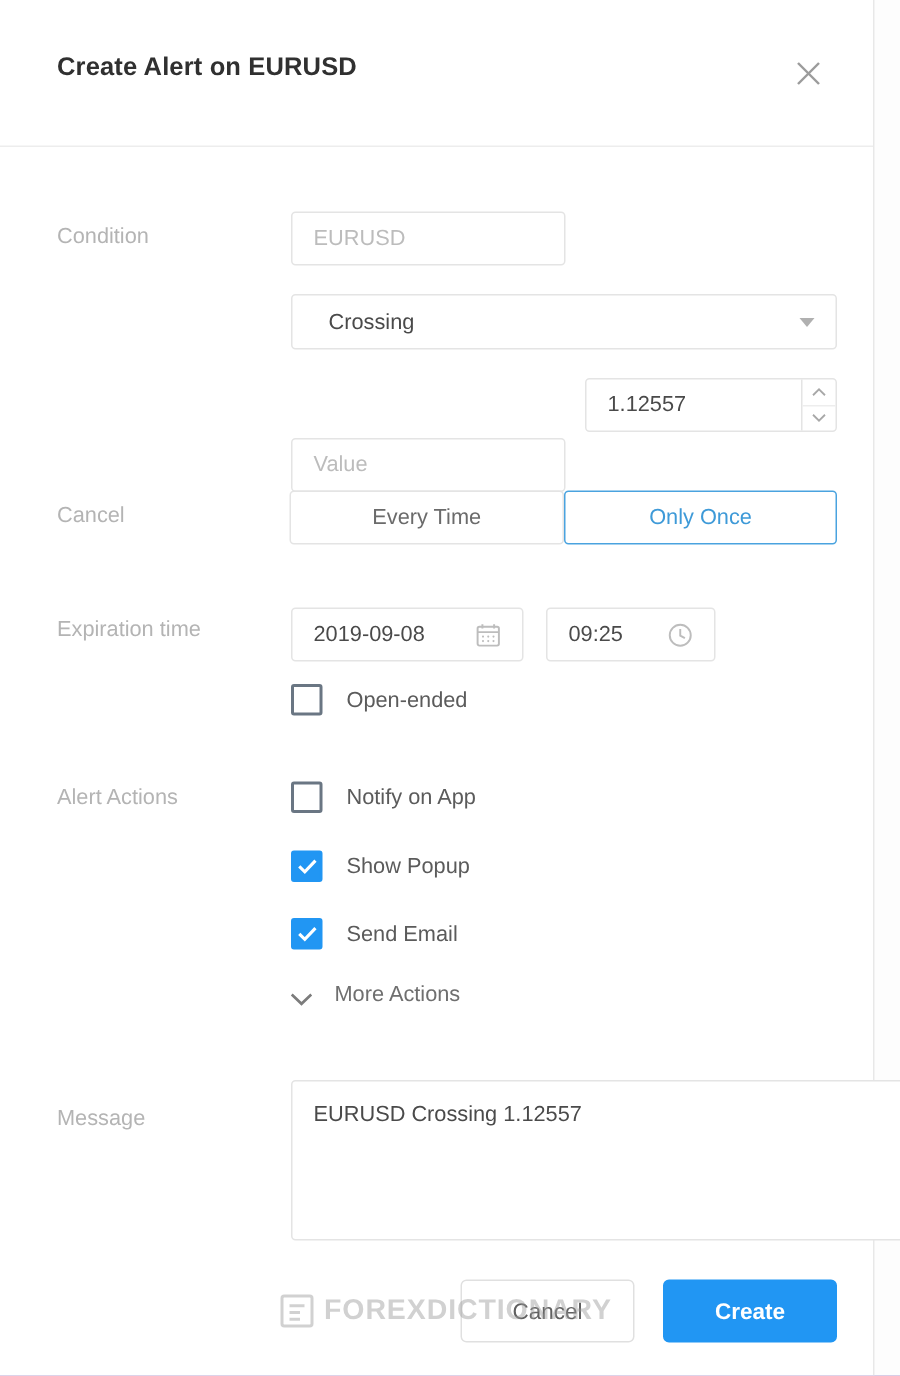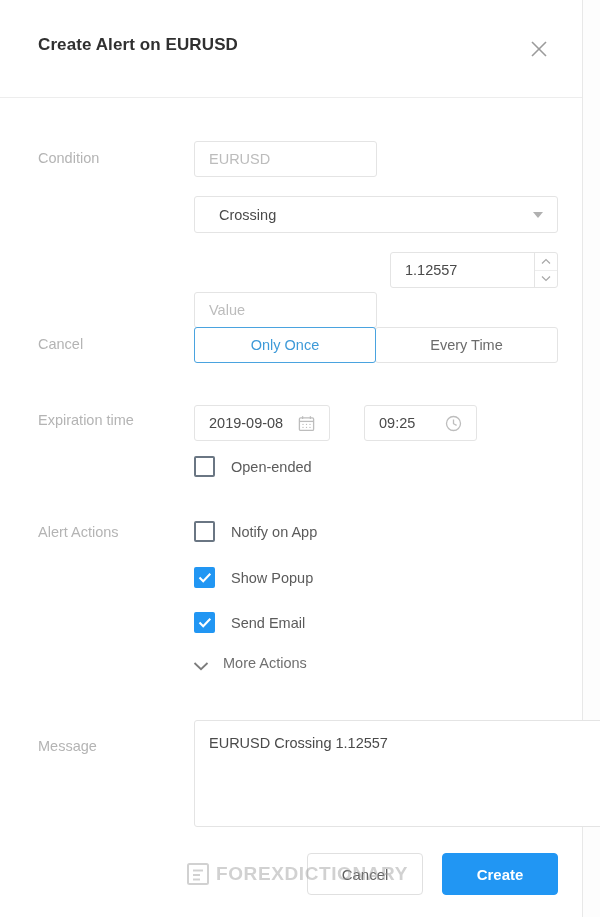--- a/index.html
+++ b/index.html
@@ -309,29 +309,29 @@
             </svg>
           </span>
         </span>
       </div>
     </div>
 
     <div class="row" style="top:0;">
       <div class="row-label" style="top:336px;">Cancel</div>
 
       <div class="seg" style="left:194px; top:327px;">
+        <div class="seg-btn inactive" style="width:183px;">Every Time</div>
         <div class="seg-btn active" style="width:182px;">Only Once</div>
-        <div class="seg-btn inactive" style="width:183px;">Every Time</div>
       </div>
     </div>
 
     <div class="row" style="top:0;">
       <div class="row-label" style="top:412px;">Expiration time</div>
 
-      <div class="field picker" style="left:194px; top:405px; width:136px; height:36px;">
+      <div class="field picker" style="left:194px; top:405px; width:155px; height:36px;">
         <span>2019-09-08</span>
         <span class="picker-icon">
           <svg width="17" height="17" viewBox="0 0 17 17" fill="none" stroke="currentColor" stroke-width="1.3">
             <rect x="1.4" y="2.8" width="14.2" height="12.6" rx="1.2"></rect>
             <line x1="1.4" y1="6.4" x2="15.6" y2="6.4"></line>
             <line x1="4.6" y1="1.2" x2="4.6" y2="4"></line>
             <line x1="12.4" y1="1.2" x2="12.4" y2="4"></line>
             <circle cx="5" cy="9.4" r="0.7" fill="currentColor" stroke="none"></circle>
             <circle cx="8.5" cy="9.4" r="0.7" fill="currentColor" stroke="none"></circle>
             <circle cx="12" cy="9.4" r="0.7" fill="currentColor" stroke="none"></circle>

